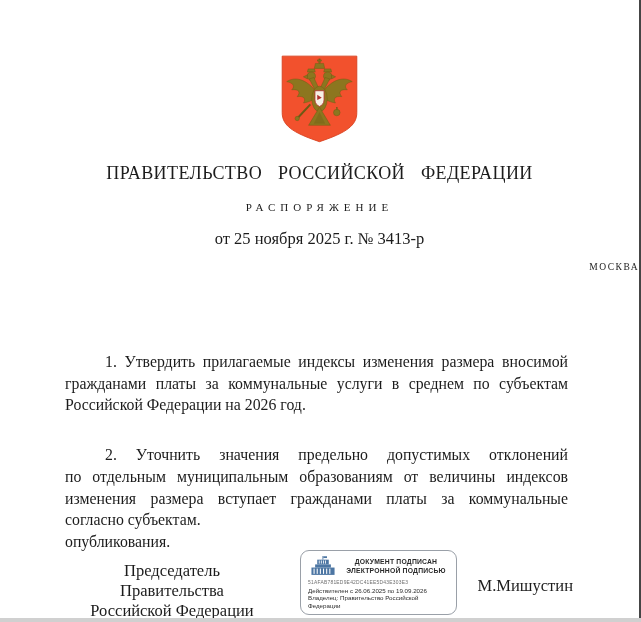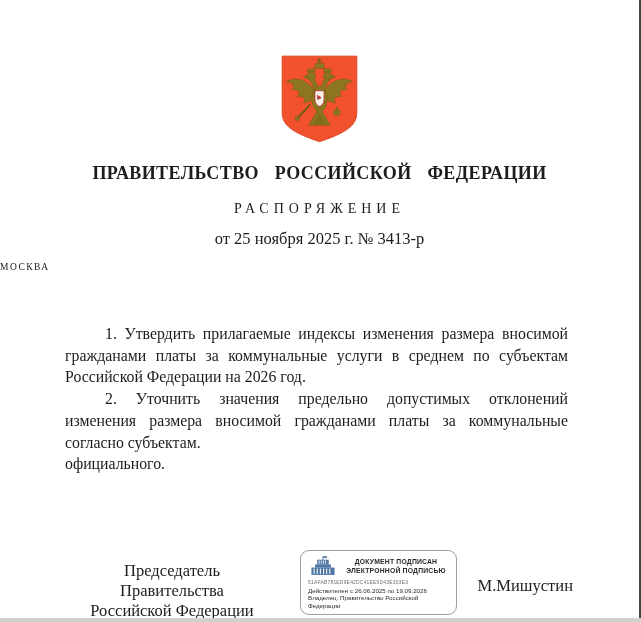--- a/index.html
+++ b/index.html
@@ -11,41 +11,41 @@
     font-family:"Liberation Serif", serif;
     color:#1c1c1c;
   }
   .abs { position:absolute; }
 
   #arms-wrap { top:52px; left:0; right:2px; display:flex; justify-content:center; }
   #arms-wrap svg { width:91px; height:92px; }
 
   #issuer {
     top:163px; left:0; right:2px; text-align:center;
-    font-weight:bold; font-size:18px; letter-spacing:.4px; word-spacing:11px;
+    font-weight:normal; font-size:18px; letter-spacing:.4px; word-spacing:11px;
   }
   #doctype {
     top:201px; left:0; right:2px; text-align:center;
-    font-size:14px; letter-spacing:5px;
+    font-size:11px; letter-spacing:5px;
   }
   #dateline {
     top:229px; left:0; right:2px; text-align:center;
     font-size:16.5px;
   }
   #city {
-    top:262px; left:0; right:8px; text-align:left;
+    top:262px; left:0; right:2px; text-align:right;
     font-size:9.5px; letter-spacing:1.5px; color:#222;
   }
 
   #bodytext {
     top:323px; left:65px; width:503px;
     font-size:15.8px; line-height:21.7px;
   }
   .bl { min-height:21.7px; }
-  .ind { text-indent:40px; }
+  .ind { text-indent:40px;margin-top:28px; }
   .jfy { text-align:justify; text-align-last:justify; text-justify:inter-word; }
 
   #sigrow { top:545px; left:65px; width:508px; height:77px; }
   #sig-pos {
     position:absolute; left:10px; top:16px; width:194px;
     text-align:center; font-size:16.5px; line-height:20px;
   }
   #sig-name { position:absolute; right:0; top:31px; font-size:16.5px; }
 
   #stamp {
@@ -116,23 +116,24 @@
 <div id="issuer" class="abs">ПРАВИТЕЛЬСТВО РОССИЙСКОЙ ФЕДЕРАЦИИ</div>
 <div id="doctype" class="abs">РАСПОРЯЖЕНИЕ</div>
 <div id="dateline" class="abs">от 25 ноября 2025 г. № 3413-р</div>
 <div id="city" class="abs">МОСКВА</div>
 
 <div id="bodytext" class="abs">
   <div class="bl ind jfy">1. Утвердить прилагаемые индексы изменения размера вносимой</div>
   <div class="bl jfy">гражданами платы за коммунальные услуги в среднем по субъектам</div>
   <div class="bl">Российской  Федерации на 2026 год.</div>
   <div class="bl ind jfy">2. Уточнить значения предельно допустимых отклонений</div>
-  <div class="bl jfy">изменения размера вносимой гражданами платы за коммунальные</div>
+  <div class="bl jfy">по отдельным муниципальным образованиям от величины индексов</div>
+  <div class="bl jfy">изменения размера вступает гражданами платы за коммунальные</div>
   <div class="bl">согласно субъектам.</div>
-  <div class="bl">официального.</div>
+  <div class="bl">опубликования.</div>
 </div>
 
 <div id="sigrow" class="abs">
   <div id="sig-pos">
     <div>Председатель Правительства</div>
     <div>Российской Федерации</div>
   </div>
 
   <div id="stamp">
     <div class="stamp-top">

